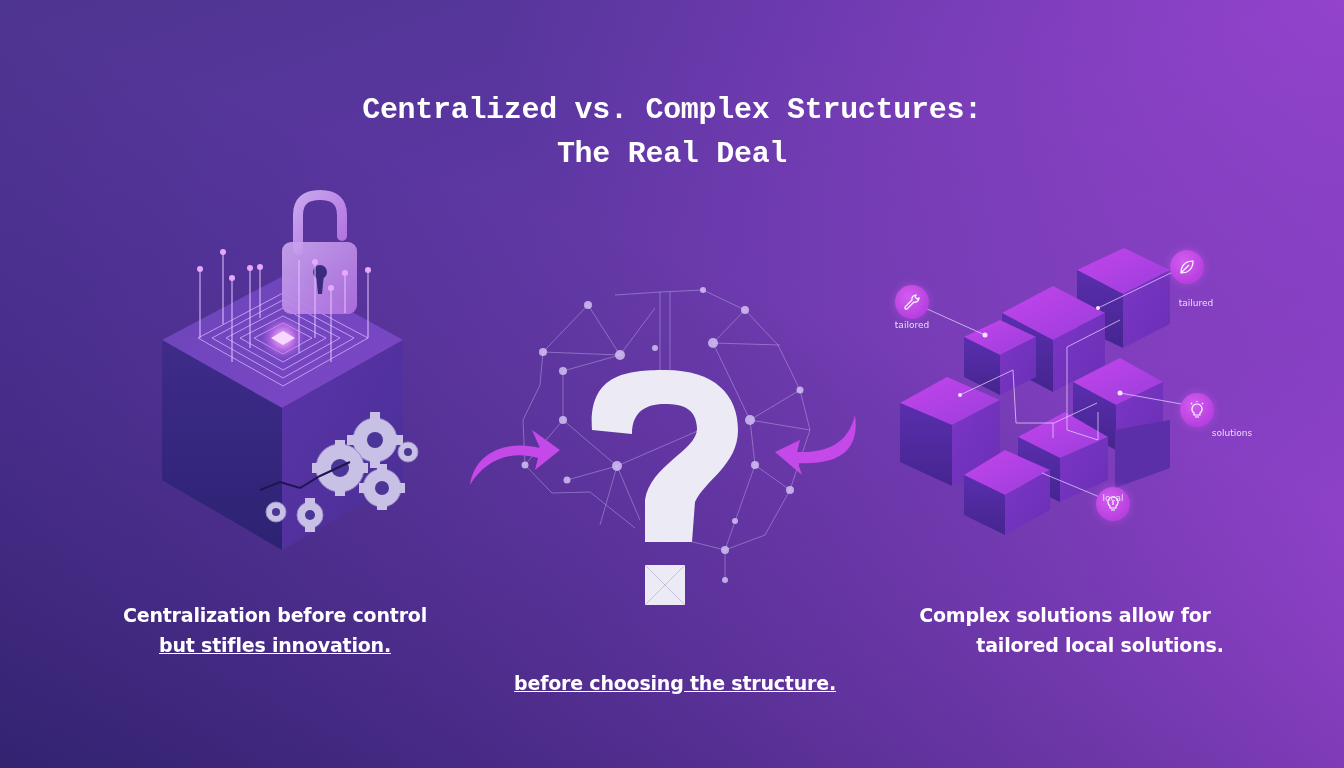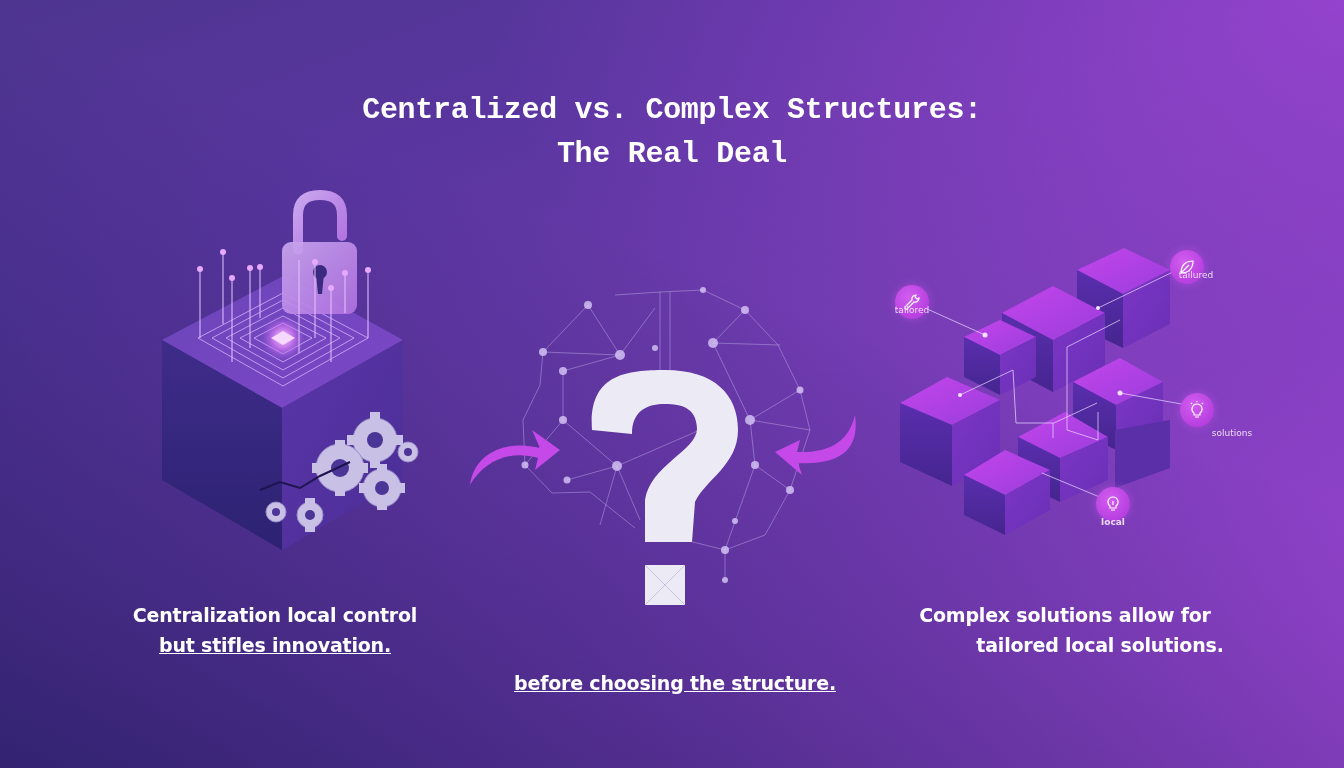--- a/index.html
+++ b/index.html
@@ -299,45 +299,45 @@
         <circle cx="240" cy="153" r="2.5"></circle>
     </g>
   </svg>
 </div>
 
 <div class="icon-badge" style="left:895px;top:285px;">
   <svg width="20" height="20" viewBox="0 0 20 20">
       <path d="M14,3 a4,4 0 0 0 -4,5 L3,15 a1.5,1.5 0 0 0 2,2 L12,10 a4,4 0 0 0 5,-4 L15,7 L13,5 L14,3 Z" fill="none" stroke="#fff" stroke-width="1.2"></path>
     </svg>
 </div>
-<div class="icon-label" style="left:912px;top:305px;">tailored</div>
+<div class="icon-label" style="left:912px;top:320px;">tailored</div>
 
 <div class="icon-badge" style="left:1170px;top:250px;">
   <svg width="20" height="20" viewBox="0 0 20 20">
       <path d="M4,16 C4,8 9,4 16,4 C16,11 12,16 4,16 Z M4,16 L12,8" fill="none" stroke="#fff" stroke-width="1.2"></path>
     </svg>
 </div>
-<div class="icon-label" style="left:1188px;top:270px;padding-left:16px;">tailured</div>
+<div class="icon-label" style="left:1188px;top:298px;padding-left:16px;">tailured</div>
 
 <div class="icon-badge" style="left:1180px;top:393px;">
   <svg width="20" height="20" viewBox="0 0 20 20">
       <path d="M10,4 a5,5 0 0 0 -3,9 L7,15 L13,15 L13,13 a5,5 0 0 0 -3,-9 Z M8,17 L12,17 M10,1 L10,2 M4,3 L5,4 M16,3 L15,4" fill="none" stroke="#fff" stroke-width="1.2"></path>
     </svg>
 </div>
 <div class="icon-label" style="left:1232px;top:428px;">solutions</div>
 
 <div class="icon-badge" style="left:1096px;top:487px;">
   <svg width="20" height="20" viewBox="0 0 20 20">
       <path d="M10,3 a5,5 0 0 0 -3,9 L7,14 L13,14 L13,12 a5,5 0 0 0 -3,-9 Z M8,16 L12,16 M10,7 L10,11" fill="none" stroke="#fff" stroke-width="1.2"></path>
     </svg>
 </div>
-<div class="icon-label" style="left:1113px;top:517px;font-weight:bold;">local</div>
+<div class="icon-label" style="left:1113px;top:493px;">local</div>
 
 <div class="caption cap-left">
-  <span class="l1">Centralization local control</span>
+  <span class="l1">Centralization before control</span>
   <span class="l2">but stifles innovation.</span>
 </div>
 
 <div class="caption cap-center">
   <span class="l2">before choosing the structure.</span>
 </div>
 
 <div class="caption cap-right">
   <span class="l1">Complex solutions allow for</span>
   <span class="l2">tailored local solutions.</span>

